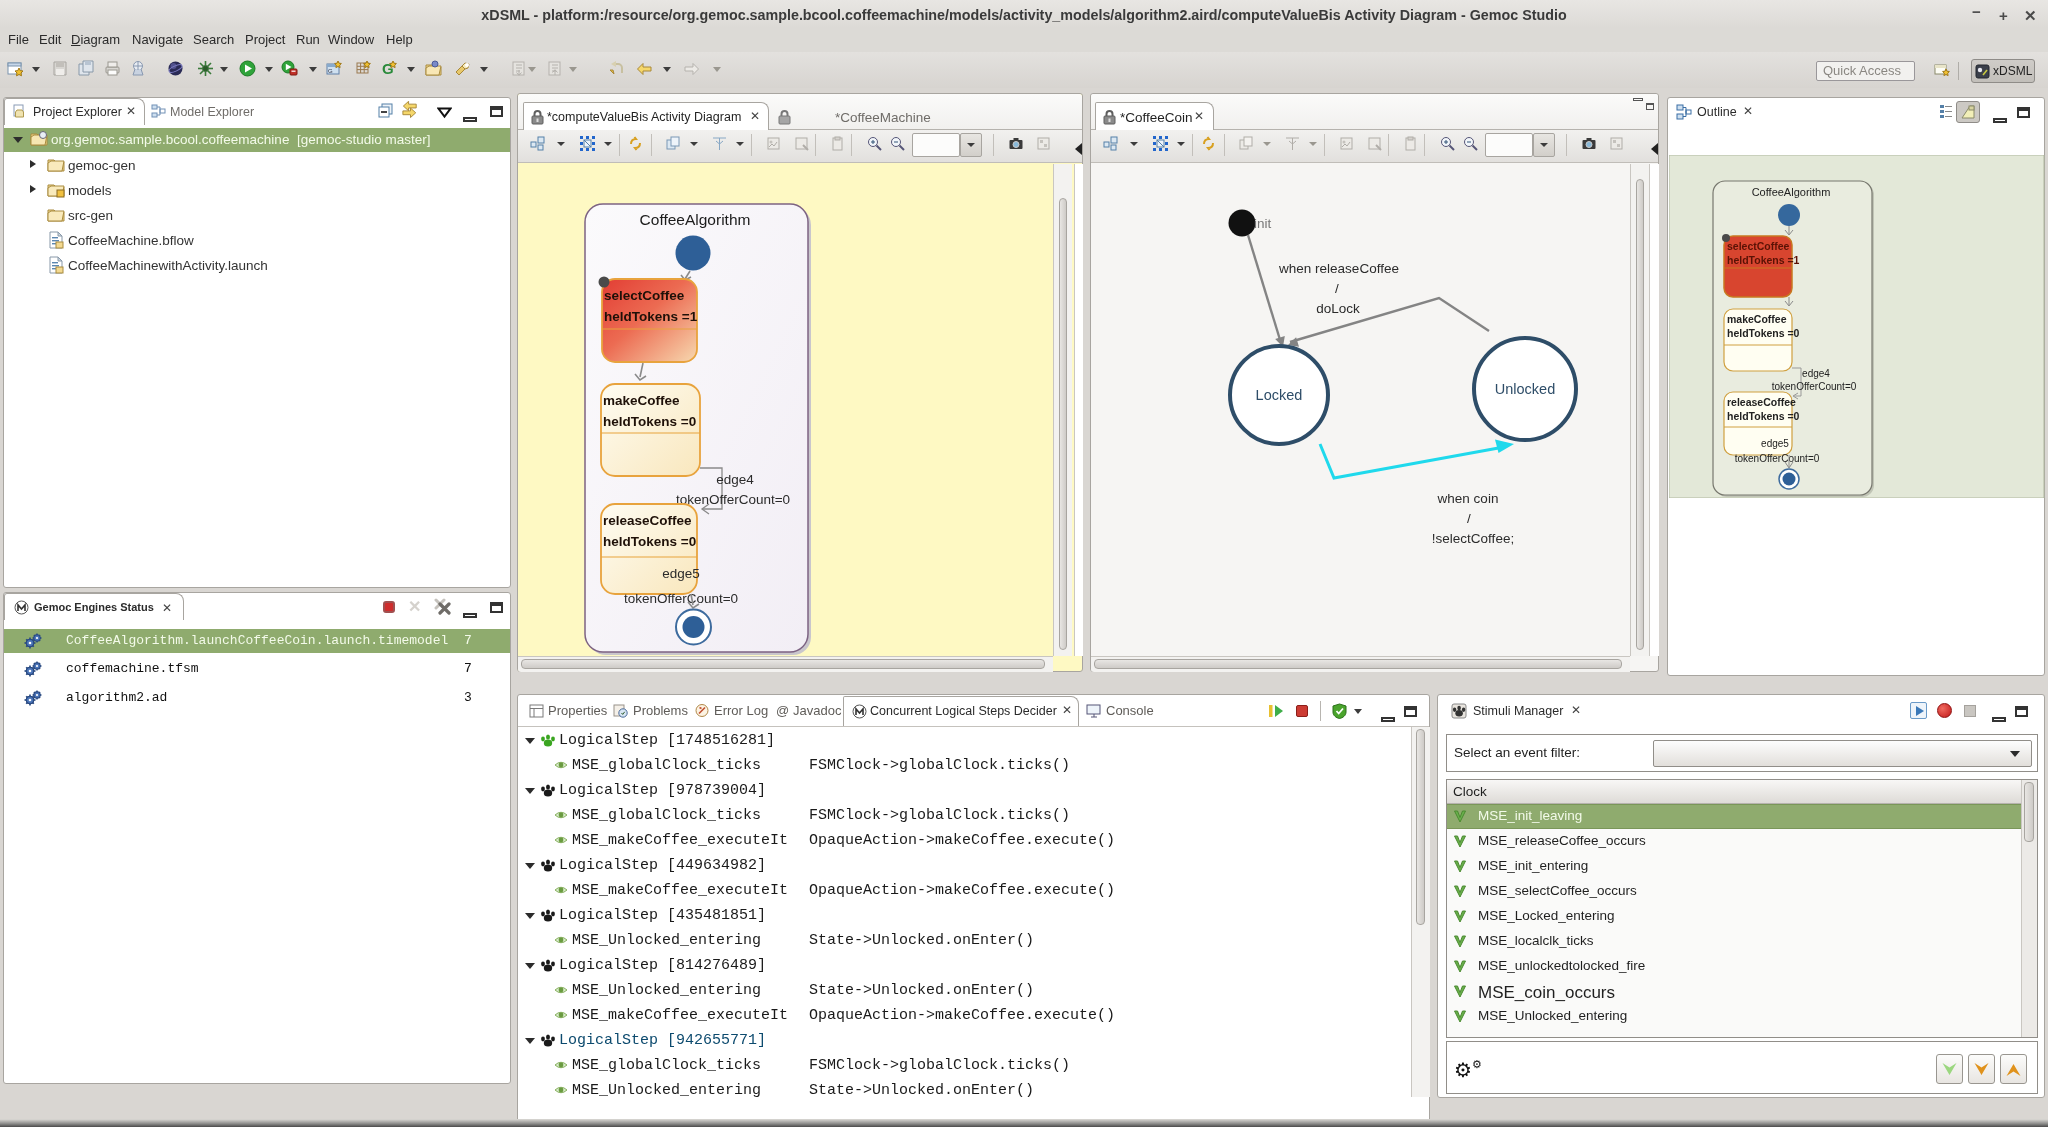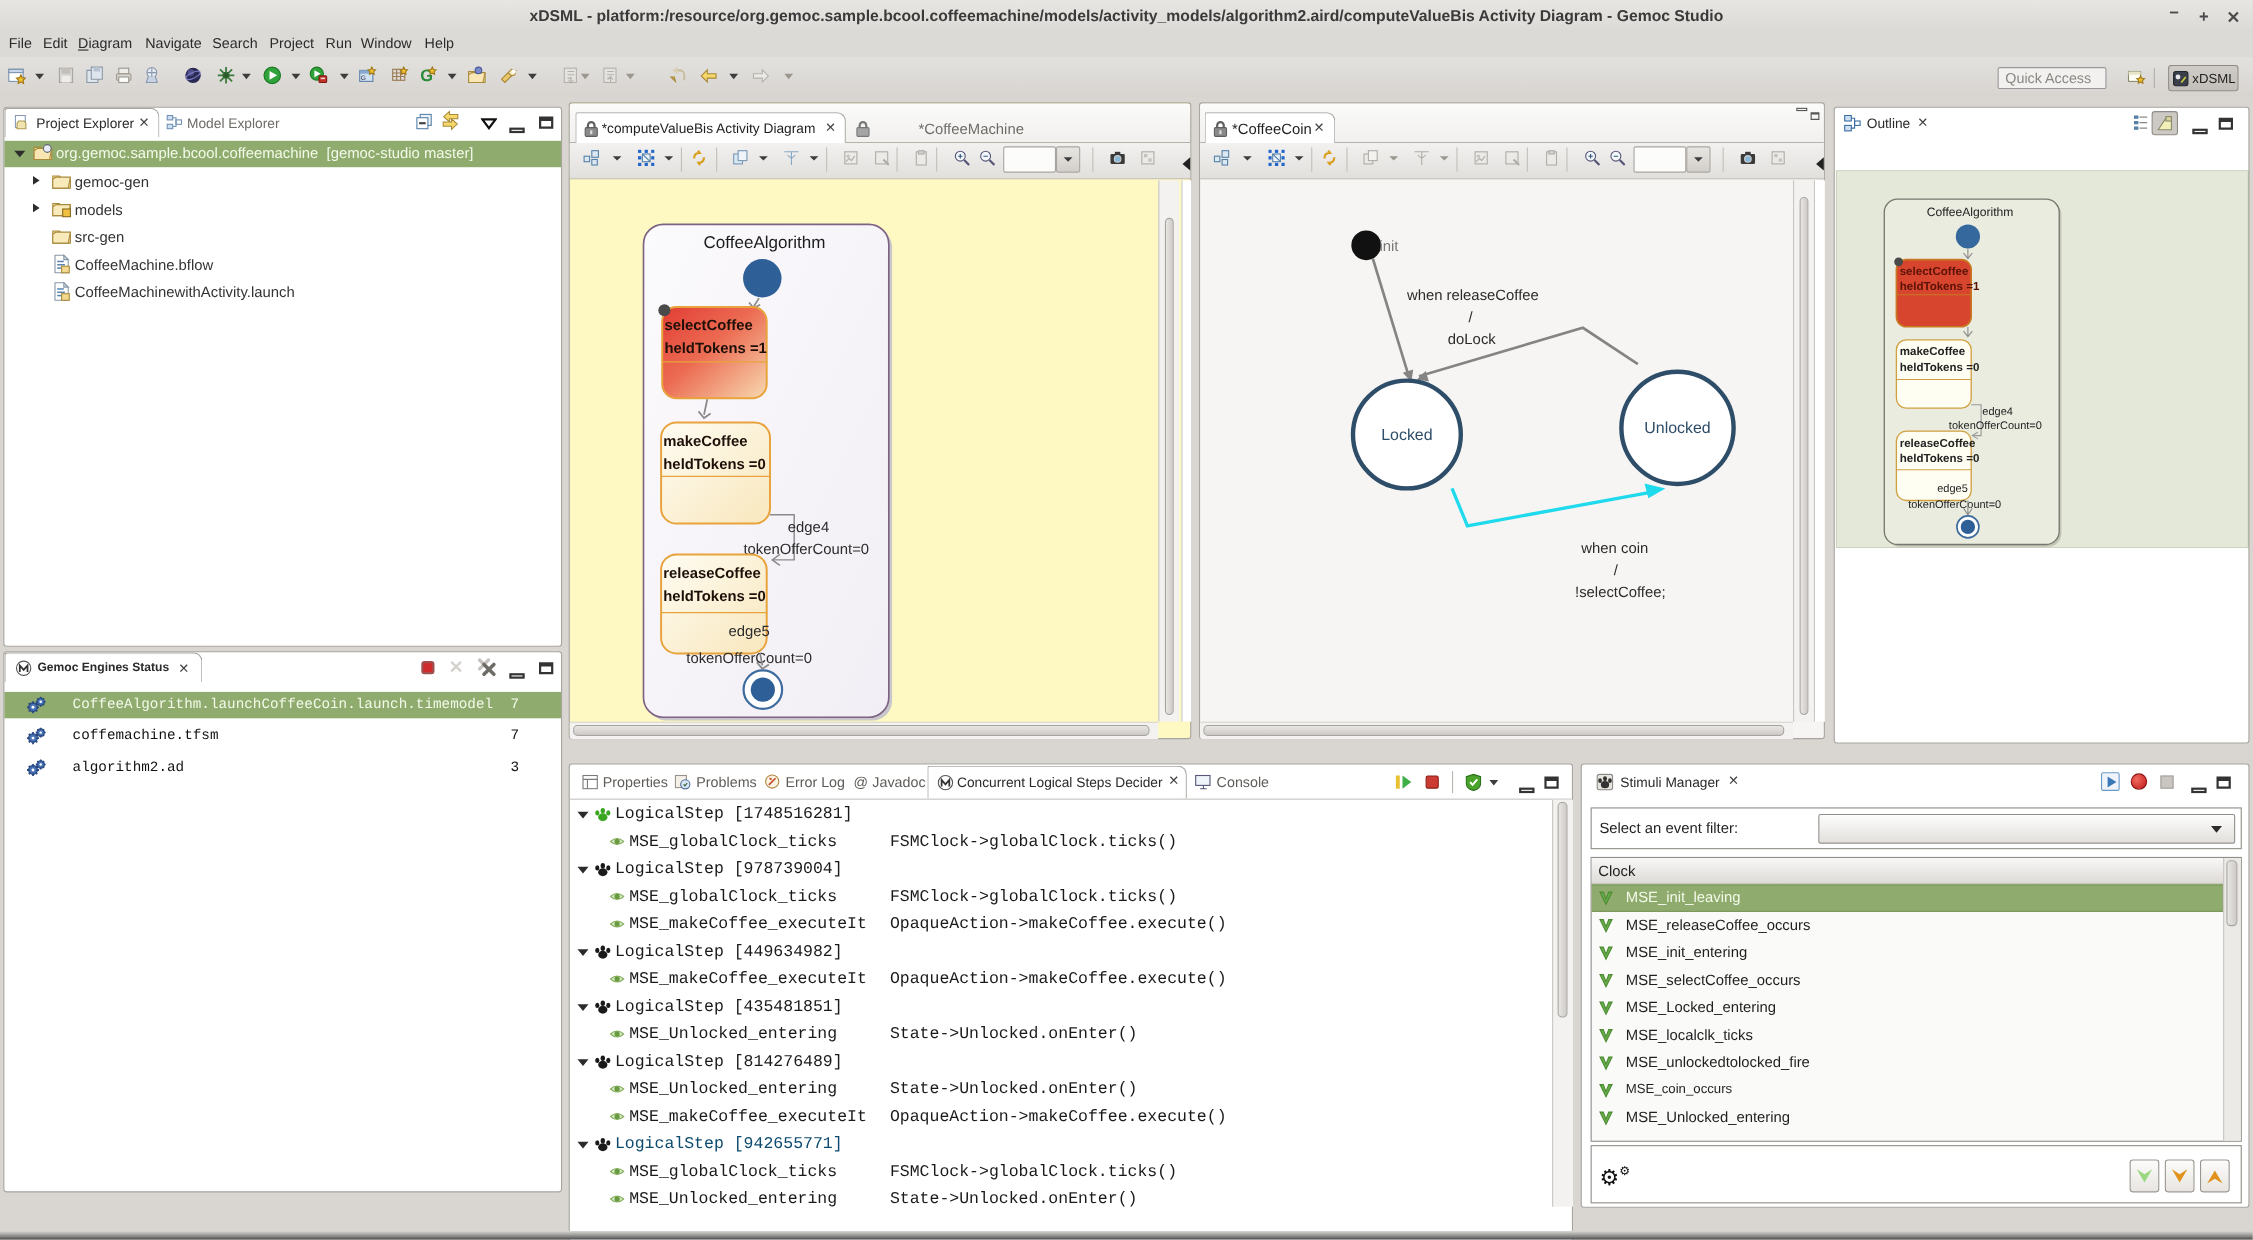--- a/index.html
+++ b/index.html
@@ -840,21 +840,21 @@
         <use href="#vsym"></use>
       </svg>
       <span class="abs" style="left:40px;top:238px;font-size:13.5px;color:#1f1f1f;">MSE_localclk_ticks</span>
       <svg class="abs" style="left:15px;top:264px;" width="15" height="15" viewBox="0 0 14 15">
         <use href="#vsym"></use>
       </svg>
       <span class="abs" style="left:40px;top:263px;font-size:13.5px;color:#1f1f1f;">MSE_unlockedtolocked_fire</span>
       <svg class="abs" style="left:15px;top:289px;" width="15" height="15" viewBox="0 0 14 15">
         <use href="#vsym"></use>
       </svg>
-      <span class="abs" style="left:40px;top:288px;font-size:12px;color:#1f1f1f;">MSE_coin_occurs</span>
+      <span class="abs" style="left:40px;top:288px;font-size:17px;color:#1f1f1f;">MSE_coin_occurs</span>
       <svg class="abs" style="left:15px;top:314px;" width="15" height="15" viewBox="0 0 14 15">
         <use href="#vsym"></use>
       </svg>
       <span class="abs" style="left:40px;top:313px;font-size:13.5px;color:#1f1f1f;">MSE_Unlocked_entering</span>
     </div>
   <div class="sbtrack-v" style="left:583px; top:85px; width:16px; height:257px; background:#eceae7;"></div>
   <div class="sbthumb" style="left:586px; top:87px; width:10px; height:60px;"></div>
 
   <div class="abs" style="left:8px;top:346px;width:592px;height:53px;border:1px solid #918e89;"></div>
   <span class="abs" style="left:16px;top:363px;font-size:20px;color:#111;">⚙<span style="font-size:11px;vertical-align:top;">⚙</span></span>

